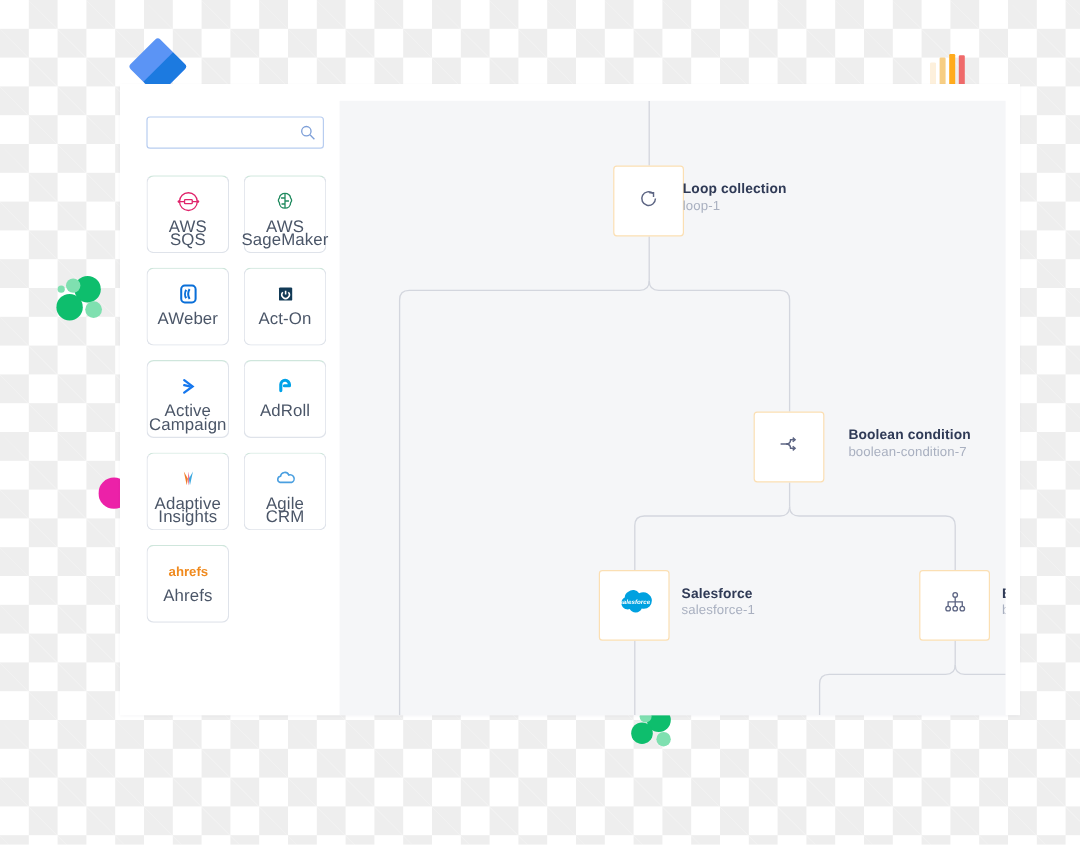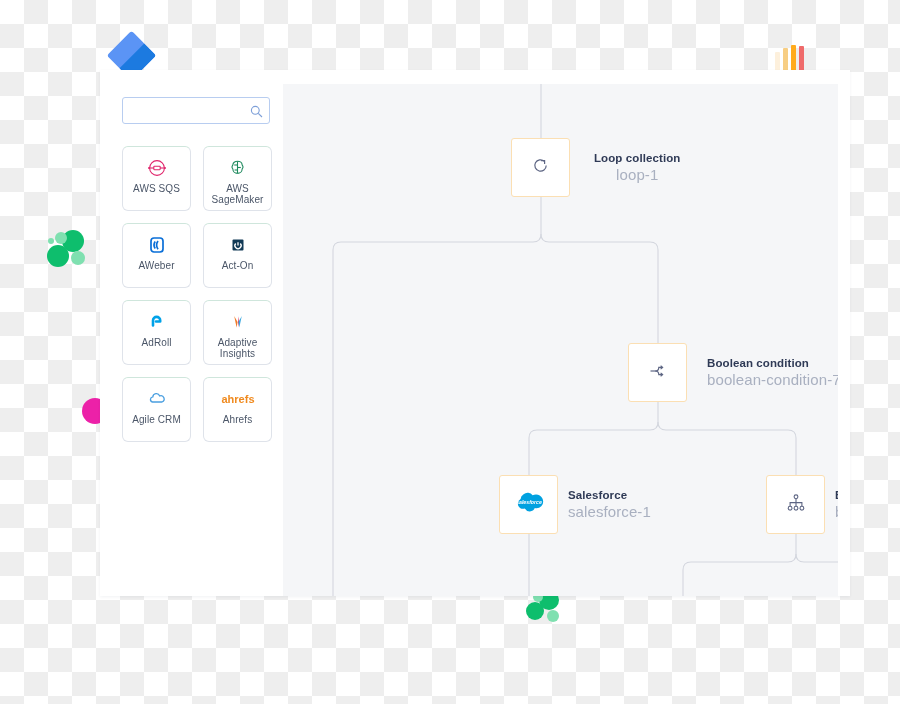--- a/index.html
+++ b/index.html
@@ -117,21 +117,21 @@
     justify-content: flex-start;
     padding-top: 10px;
     cursor: pointer;
   }
   .app-ico {
     height: 22px;
     display: flex; align-items: center; justify-content: center;
     margin-bottom: 4px;
   }
   .app-label {
-    font-size: 10px;
+    font-size: 14px;
     line-height: 11px;
     color: #4b5668;
     text-align: center;
     letter-spacing: 0.1px;
     padding: 0 3px;
   }
 
   
   #canvas {
     position: absolute;
@@ -155,21 +155,21 @@
     position: absolute;
     white-space: nowrap;
   }
   .node-title {
     font-size: 11.5px;
     font-weight: bold;
     color: #2f3a56;
     letter-spacing: 0.1px;
   }
   .node-sub {
-    font-size: 15px;
+    font-size: 11px;
     color: #a9b0c0;
     margin-top: 2px;
     letter-spacing: 0.1px;
   }
   .node-ico { color: #5d6583; display: block; }
 </style>
 </head>
 <body>
 
 <div id="stage">
@@ -268,20 +268,29 @@
           <span class="app-ico">
             <svg width="22" height="22" viewBox="0 0 22 22">
               <rect x="5.5" y="5.5" width="11" height="11" rx="1" fill="#123a56"></rect>
               <path d="M11 8.2 v3.2" stroke="#fff" stroke-width="1.3"></path>
               <path d="M8.7 9.5a3.1 3.1 0 1 0 4.6 0" stroke="#fff" stroke-width="1.3" fill="none"></path>
             </svg>
           </span>
           <span class="app-label">Act-On</span>
         </div>
 
+        <div class="app-card">
+          <span class="app-ico">
+            <svg width="22" height="22" viewBox="0 0 22 22" fill="none" stroke="#1577ee" stroke-width="1.9" stroke-linecap="round">
+              <path d="M7.5 5.8 L14.5 11 L7.5 16.2"></path>
+              <path d="M7.5 10 L12 11"></path>
+            </svg>
+          </span>
+          <span class="app-label">Active Campaign</span>
+        </div>
 
 
         <div class="app-card">
           <span class="app-ico">
             <svg width="22" height="22" viewBox="0 0 22 22" fill="none">
               <path d="M7 14.5 L7 9.5 a3.6 3.6 0 0 1 7.2 0 L14.2 10.5 L10 10.5" stroke="#00a2e8" stroke-width="2.6" stroke-linecap="round" stroke-linejoin="round"></path>
             </svg>
           </span>
           <span class="app-label">AdRoll</span>
         </div>
@@ -343,21 +352,21 @@
       </svg>
 
       <div class="node" style="left:228px; top:54px;">
         <span class="node-ico">
           <svg width="19" height="19" viewBox="0 0 19 19" fill="none" stroke="currentColor" stroke-width="1.2">
             <path d="M15.2 9.5a5.7 5.7 0 1 1 -1.9 -4.25"></path>
             <polyline points="10.1,4.6 13.6,4.6 13.6,8.1"></polyline>
           </svg>
         </span>
       </div>
-      <div class="node-label" style="left:311px; top:68px;text-align:center;">
+      <div class="node-label" style="left:286px; top:68px;">
         <div class="node-title">Loop collection</div>
         <div class="node-sub">loop-1</div>
       </div>
 
       <div class="node" style="left:345px; top:259px;">
         <span class="node-ico">
           <svg width="20" height="20" viewBox="0 0 20 20" fill="none" stroke="currentColor" stroke-width="1.2">
             <line x1="2.5" y1="10" x2="7" y2="10"></line>
             <path d="M7 10 q3.8 0 3.8 -3.6 L14.4 6.4"></path>
             <path d="M7 10 q3.8 0 3.8 3.6 L14.4 13.6"></path>

